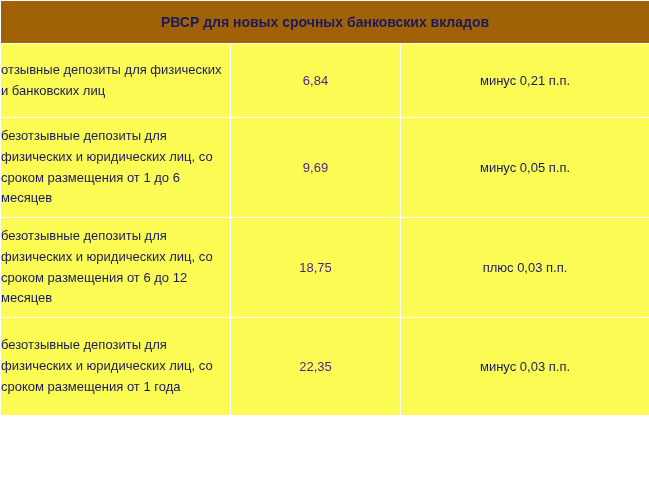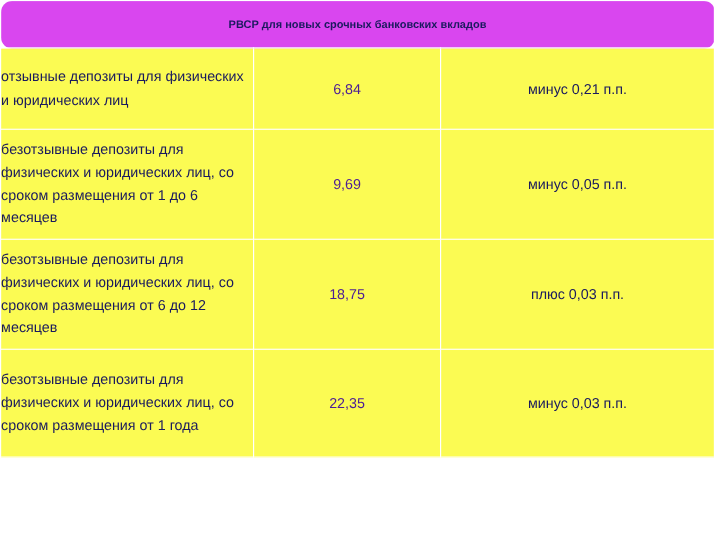--- a/index.html
+++ b/index.html
@@ -21,28 +21,27 @@
     border-collapse: collapse;
     table-layout: fixed;
   }
   table.rate-table td,
   table.rate-table th {
     border: 1px solid #ffffff;
     padding: 0;
     vertical-align: middle;
   }
   .title-cell {
-    background: #d946ef;
+    background: #a16207;
     color: #1a1a5e;
     font-weight: bold;
-    font-size: 10px;
+    font-size: 14px;
     text-align: center;
     height: 42px;
     padding: 4px 8px;
-    border-radius: 10px;
   }
   .head-cell {
     background: #e2e2bb;
     color: #1a1a5e;
     font-weight: bold;
     font-size: 13px;
     text-align: center;
     height: 58px;
     padding: 6px 10px;
     line-height: 1.35;
@@ -85,21 +84,21 @@
     <colgroup>
       <col class="col-1">
       <col class="col-2">
       <col class="col-3">
     </colgroup>
     <tbody>
       <tr>
         <td class="title-cell" colspan="3">РВСР для новых срочных банковских вкладов</td>
       </tr>
       <tr class="row-h-1">
-        <td class="data-cell-label">отзывные депозиты для физических и юридических лиц</td>
+        <td class="data-cell-label">отзывные депозиты для физических и банковских лиц</td>
         <td class="data-cell-value">6,84</td>
         <td class="data-cell-change">минус 0,21 п.п.</td>
       </tr>
       <tr class="row-h-2">
         <td class="data-cell-label">безотзывные депозиты для физических и юридических лиц, со сроком размещения от 1 до 6 месяцев</td>
         <td class="data-cell-value">9,69</td>
         <td class="data-cell-change">минус 0,05 п.п.</td>
       </tr>
       <tr class="row-h-3">
         <td class="data-cell-label">безотзывные депозиты для физических и юридических лиц, со сроком размещения от 6 до 12 месяцев</td>

